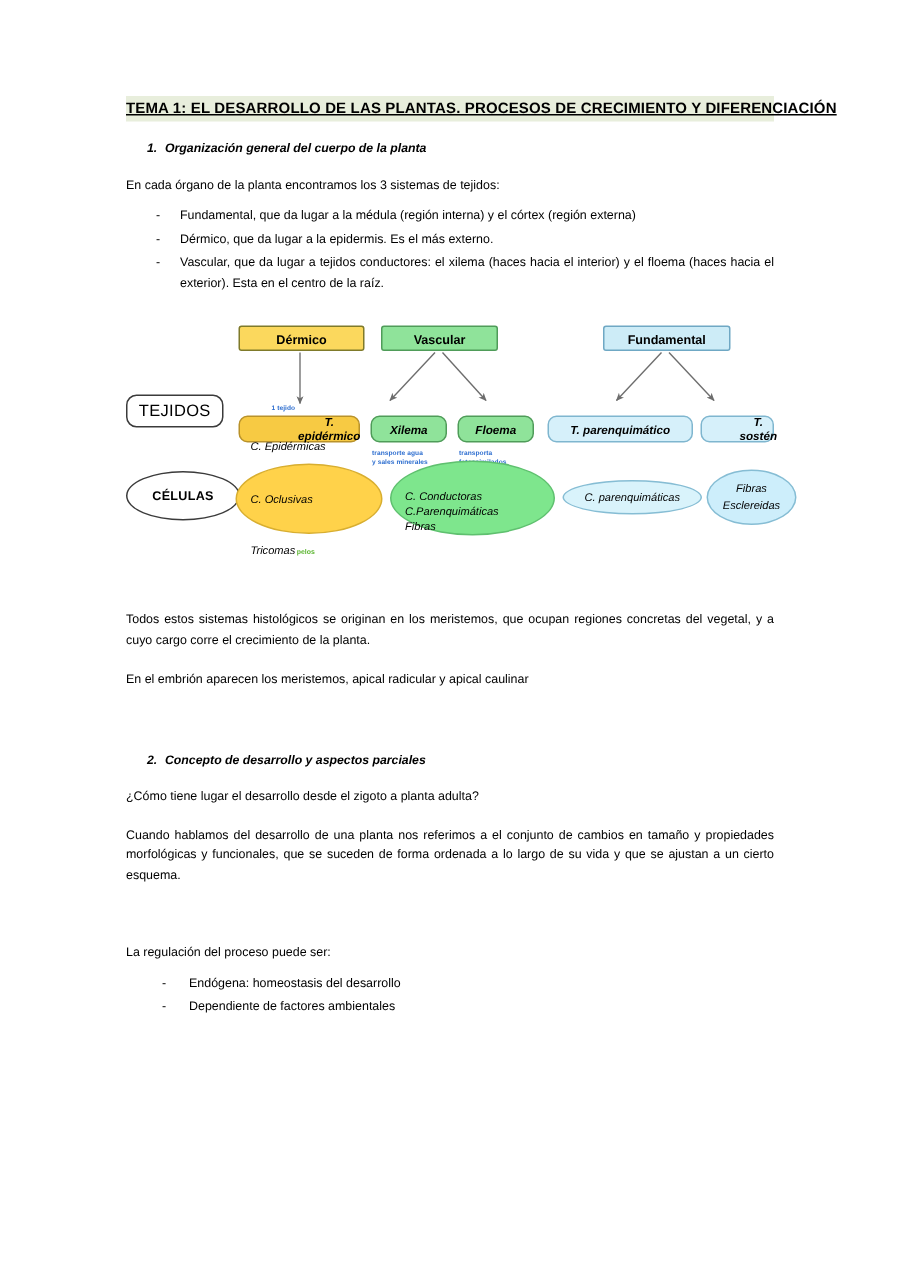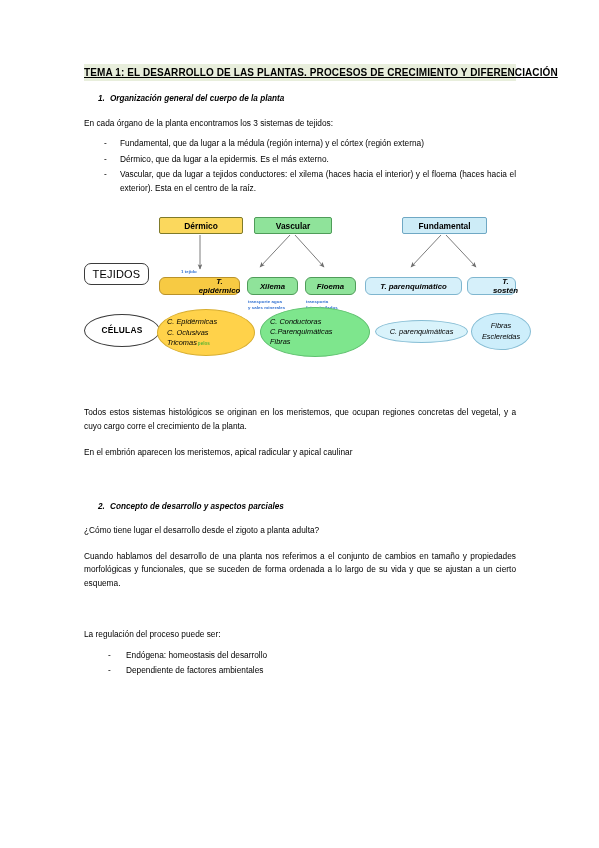--- a/index.html
+++ b/index.html
@@ -153,22 +153,22 @@
     text-align: center;
     font-style: italic;
     font-size: 7.4px;
     line-height: 1.38;
   }
   .e-celulas {
     background: #ffffff; border: 1.3px solid #3b3b3b;
     font-style: normal; font-weight: bold; font-size: 8.4px;
     letter-spacing: 0.2px;
   }
-  .e-epidermicas { background: #ffd24a; border: 1.3px solid #d8ae30; }
-  .e-conductoras { background: #7ee68d; border: 1.3px solid #5fc06f; }
+  .e-epidermicas { background: #ffd24a; border: 1.3px solid #d8ae30; gap: 24px; }
+  .e-conductoras { background: #7ee68d; border: 1.3px solid #5fc06f; justify-content: flex-end; }
   .e-parenq { background: #d9f3fb; border: 1.3px solid #86bdd4; }
   .e-fibras { background: #cdeefb; border: 1.3px solid #86bdd4; }
   .ellipse .line { display: block; width: 100%; }
   .ellipse.left-align .line { text-align: left; padding-left: 9px; box-sizing: border-box; }
 
   
   .annot {
     position: absolute;
     color: #2f6fd0;
     font-size: 4.4px;

